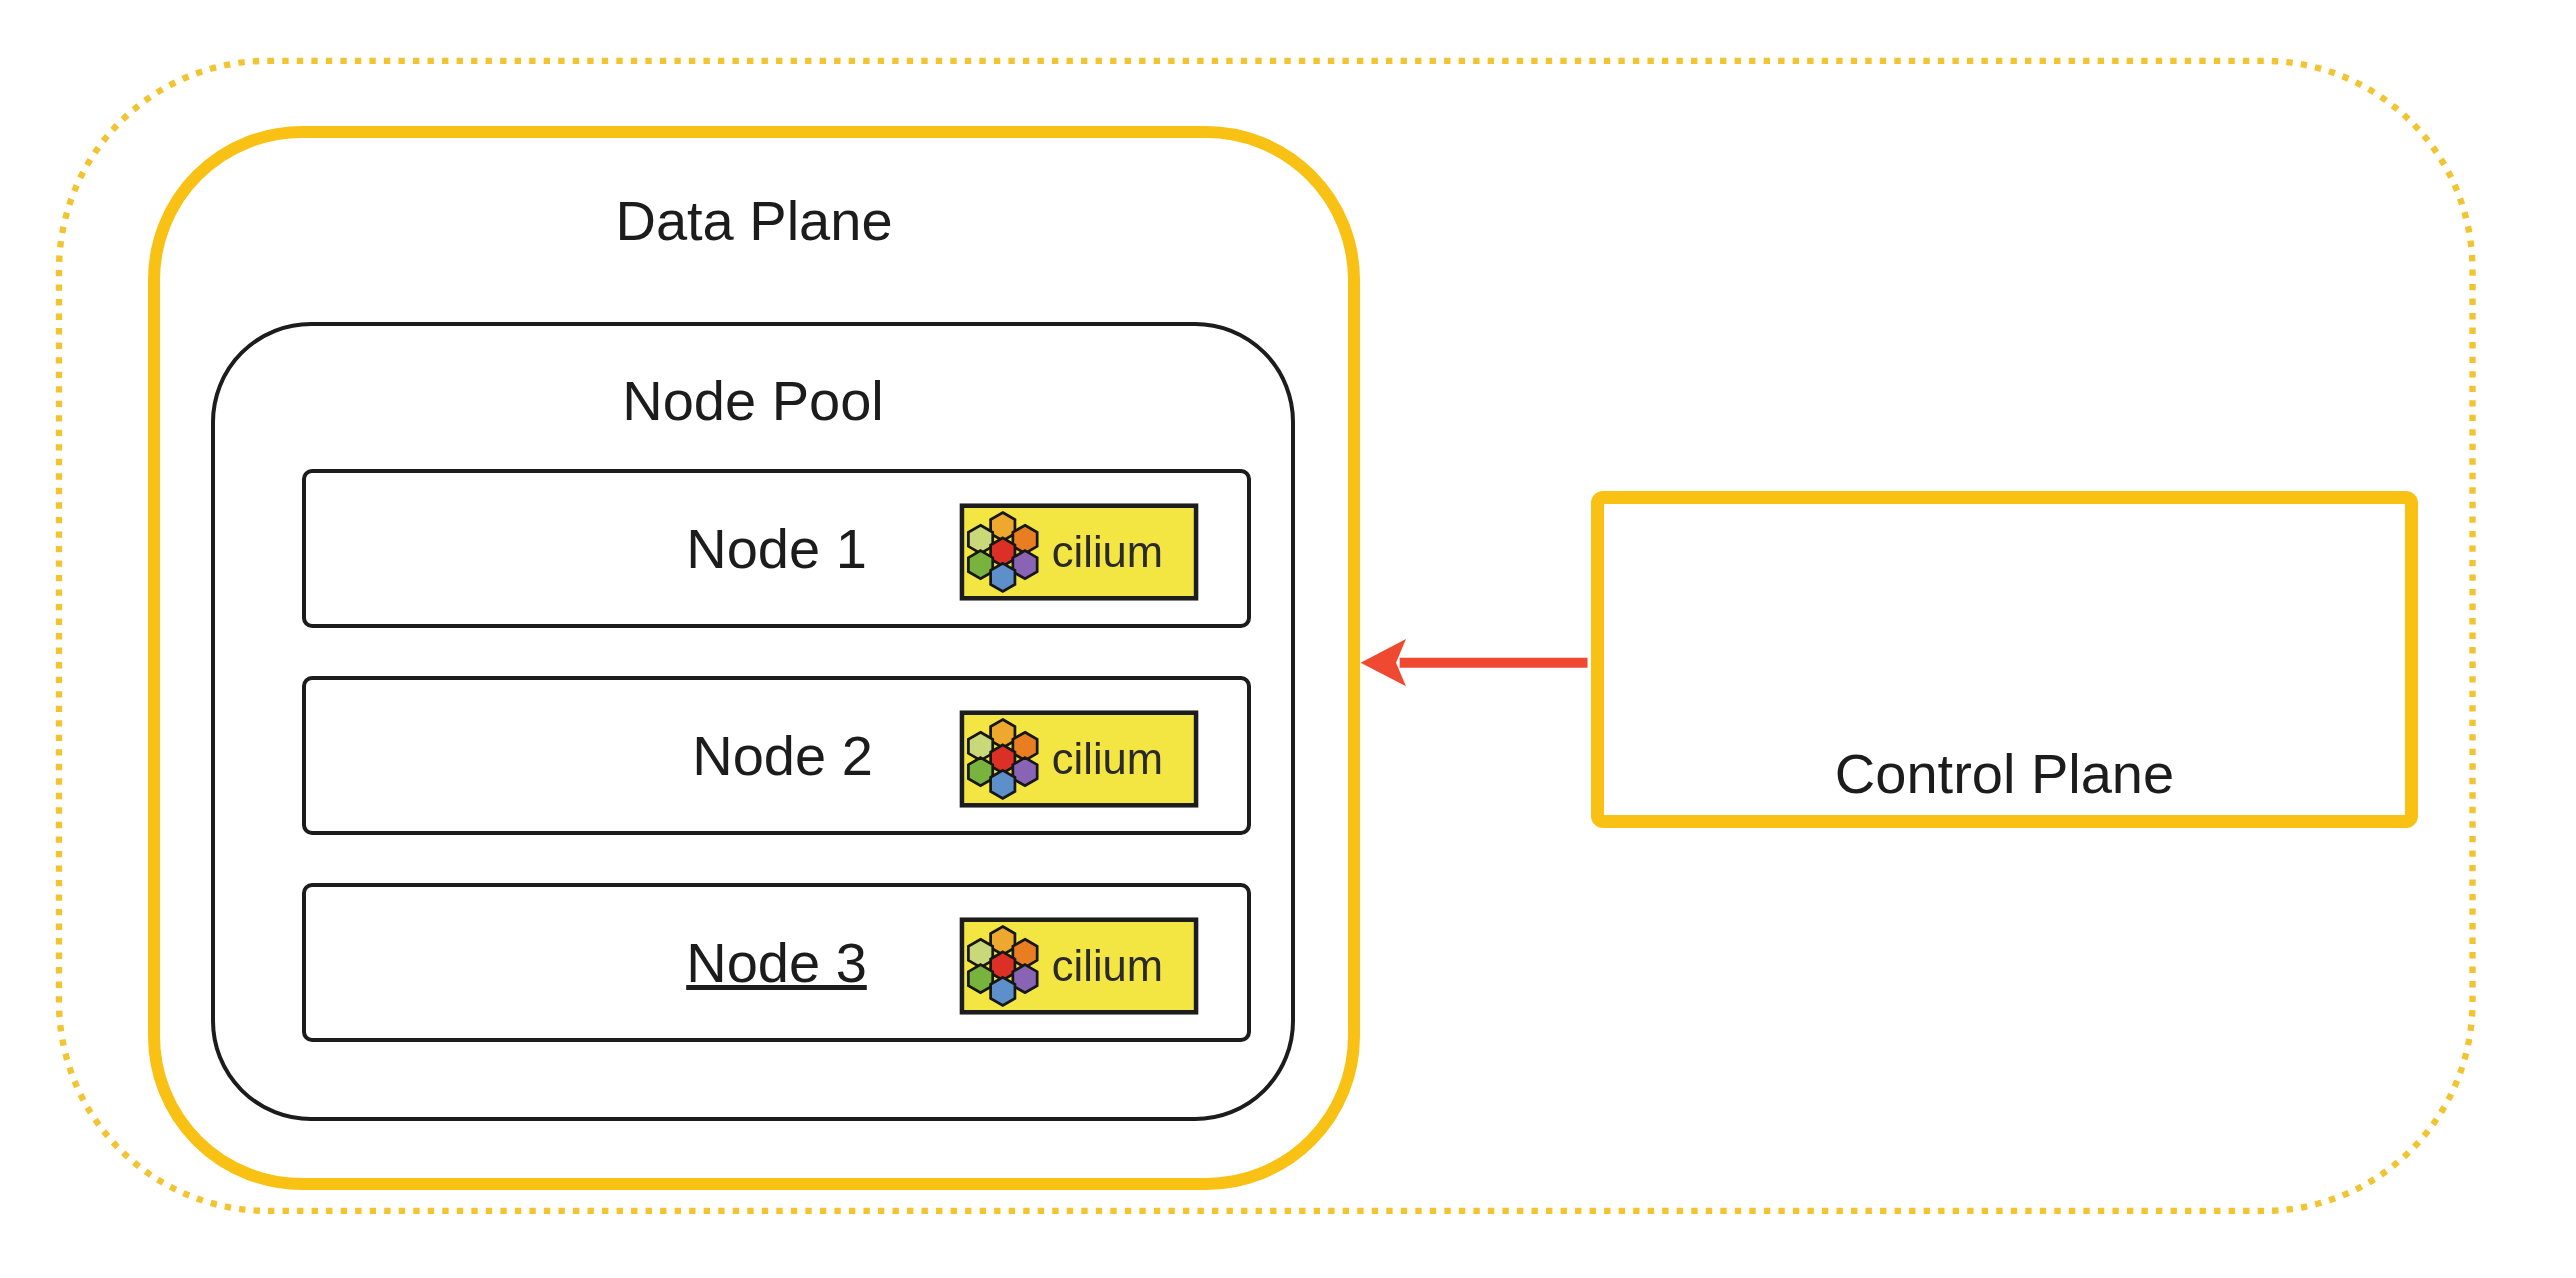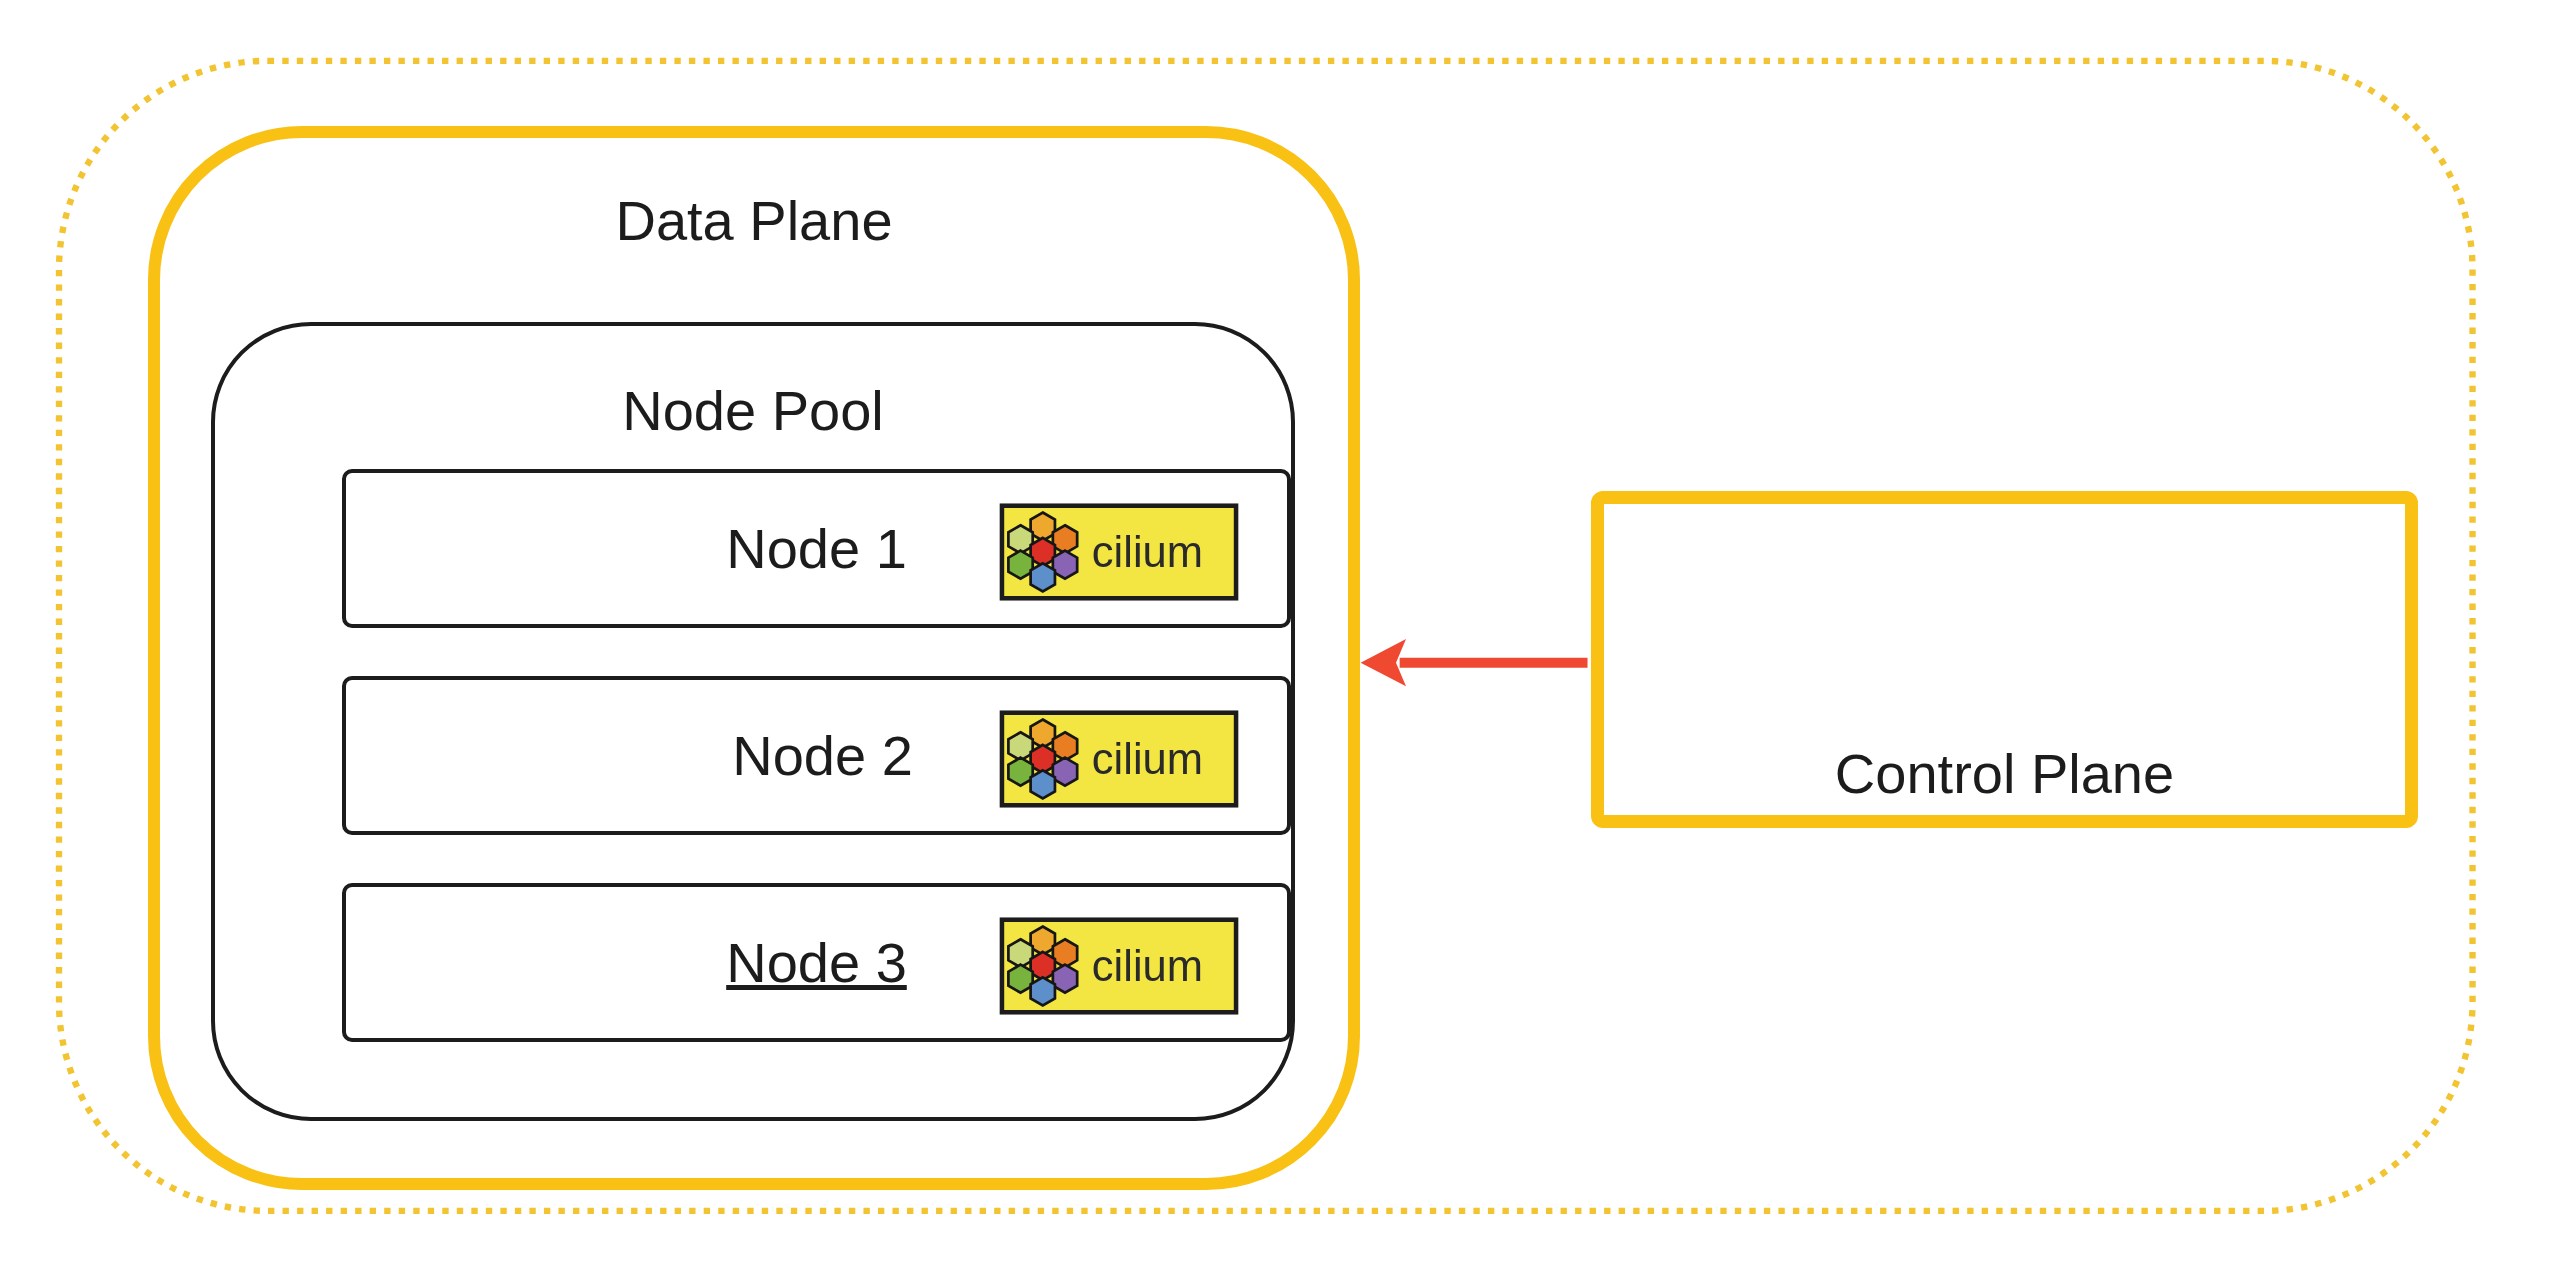--- a/index.html
+++ b/index.html
@@ -29,33 +29,33 @@
     border:13.6px solid var(--border-yellow);border-radius:12px;
     display:flex;align-items:flex-end;justify-content:center;
   }
   .node-pool{
     left:211px;top:322px;width:1084px;height:799px;
     border:4.5px solid var(--ink);border-radius:100px;
   }
   .node{
     left:302px;width:949px;height:159px;
     border:4.5px solid var(--ink);border-radius:10px;
-    display:flex;align-items:center;justify-content:center;margin-left:40px;
+    display:flex;align-items:center;justify-content:center;
   }
   .node-1{top:469px;}
   .node-2{top:676px;padding-left:12px;}
   .node-3{top:883px;text-decoration:underline;}
   .node .label{position:static;}
   .cp-label{position:static;font-size:56px;line-height:82px;white-space:nowrap;}
   .badge{
     position:absolute;left:653px;top:30px;width:240px;height:98px;display:block;
   }
   .cluster-label{left:1888px;top:126px;width:545px;}
   .dp-label{left:148px;top:180px;width:1212px;}
-  .np-label{left:211px;top:370px;width:1084px;text-align:center;}
+  .np-label{left:211px;top:360px;width:1084px;text-align:center;}
 </style>
 </head>
 <body>
 
 <div class="canvas">
 
   <svg class="overlay" width="2576" height="1279" viewBox="0 0 2838 1409">
     <rect x="65" y="67" width="2659" height="1267" rx="230" ry="230" fill="none" stroke-width="7" stroke-dasharray="7 9" stroke="#F2C431"></rect>
     <g>
       <line x1="1749" y1="730" x2="1542" y2="730" stroke-width="11" stroke="#EF4A31"></line>

